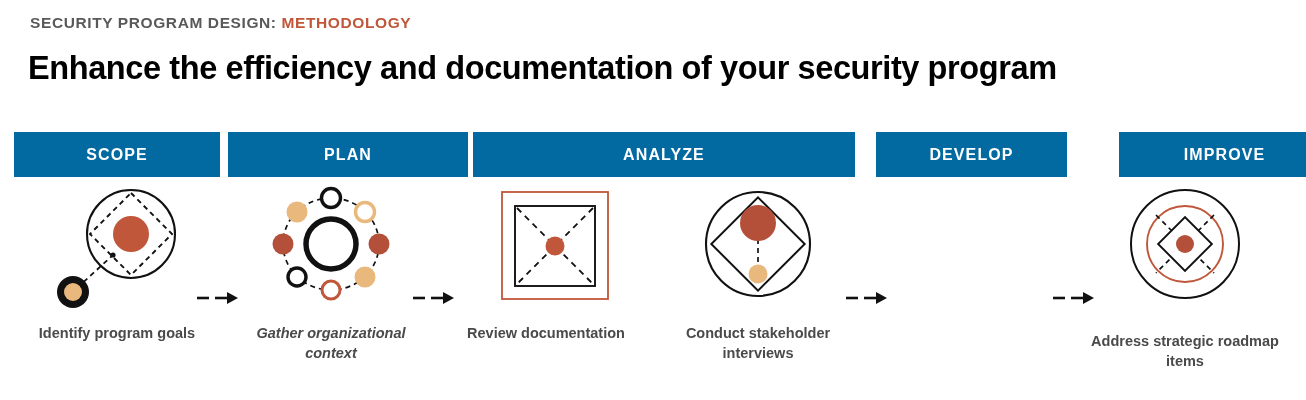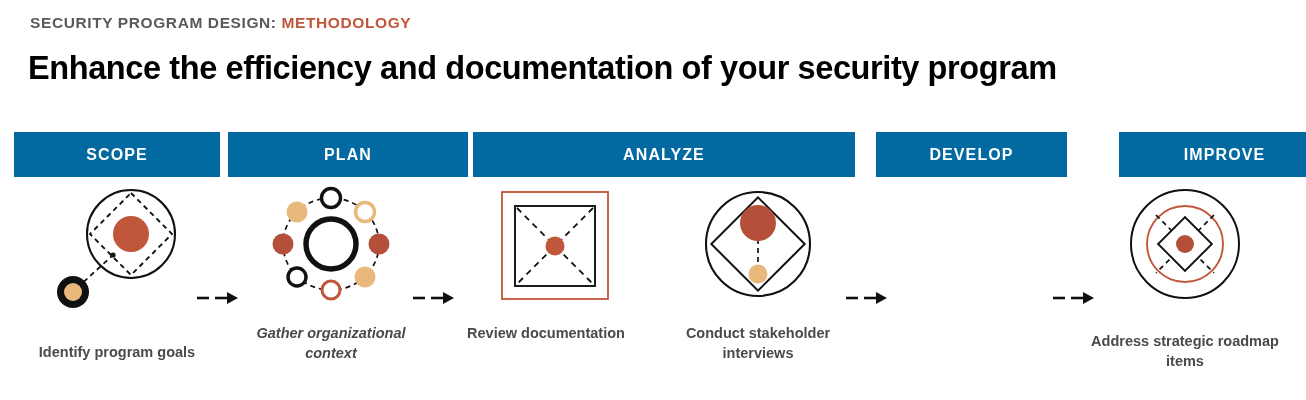--- a/index.html
+++ b/index.html
@@ -39,21 +39,21 @@
   .bar-analyze { left: 443px;  width: 382px; margin-left: 30px; }
   .bar-develop { left: 876px;  width: 191px; }
   .bar-improve { left: 1119px; width: 211px; }
 
   
   .cols { position: absolute; left: 0; top: 182px; width: 1306px; height: 200px; }
   .col {
     position: absolute; top: 0; width: 206px;
     display: flex; flex-direction: column; align-items: center;
   }
-  .col-0 { left: 14px; gap: 19px; }
+  .col-0 { left: 14px; }
   .col-1 { left: 228px; font-style: italic; }
   .col-2 { left: 443px; }
   .col-3 { left: 655px; align-items: center; }
   .col-4 { left: 872px; }
   .col-5 { left: 1082px; gap: 8px; }
 
   .icon-wrap {
     width: 140px; height: 130px;
     display: flex; align-items: center; justify-content: center;
   }

